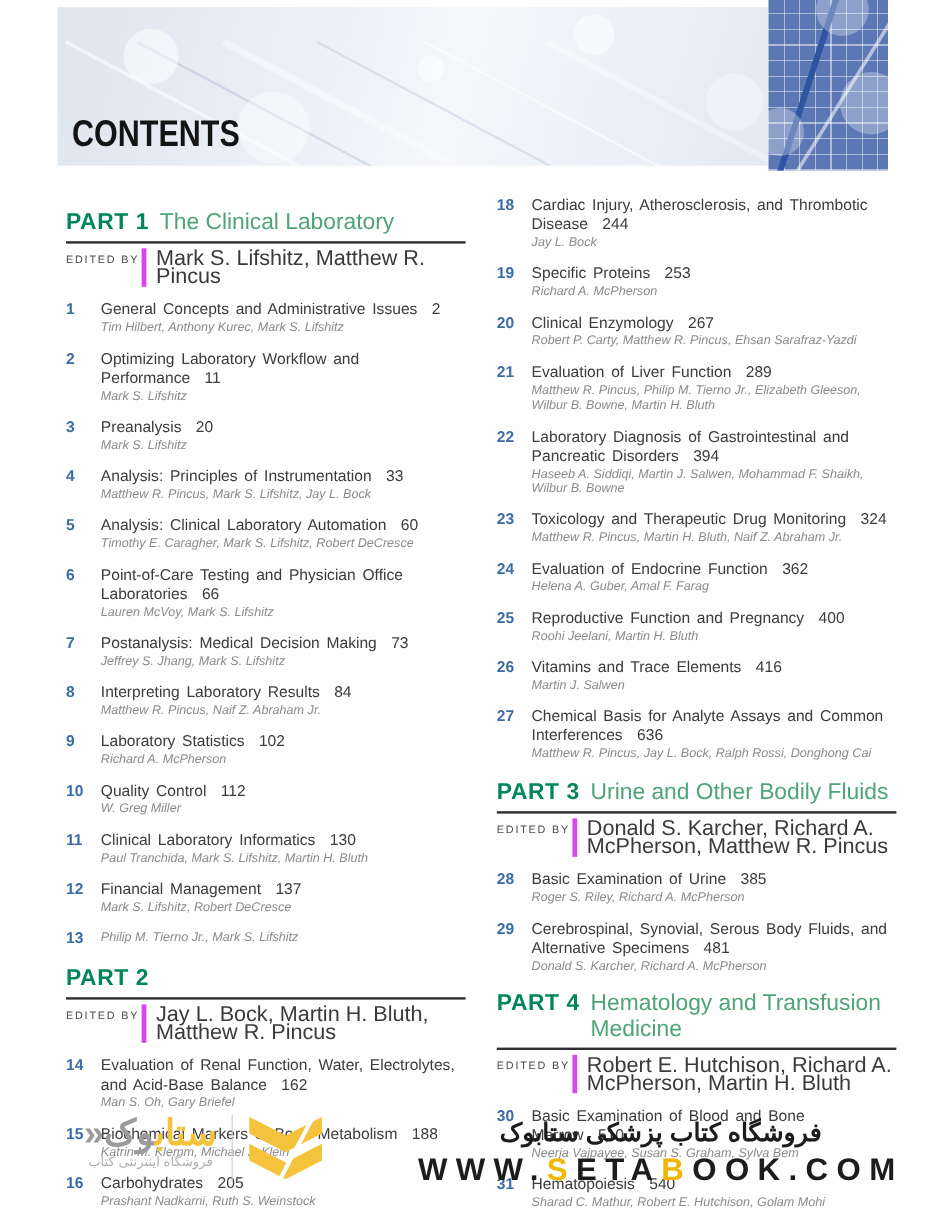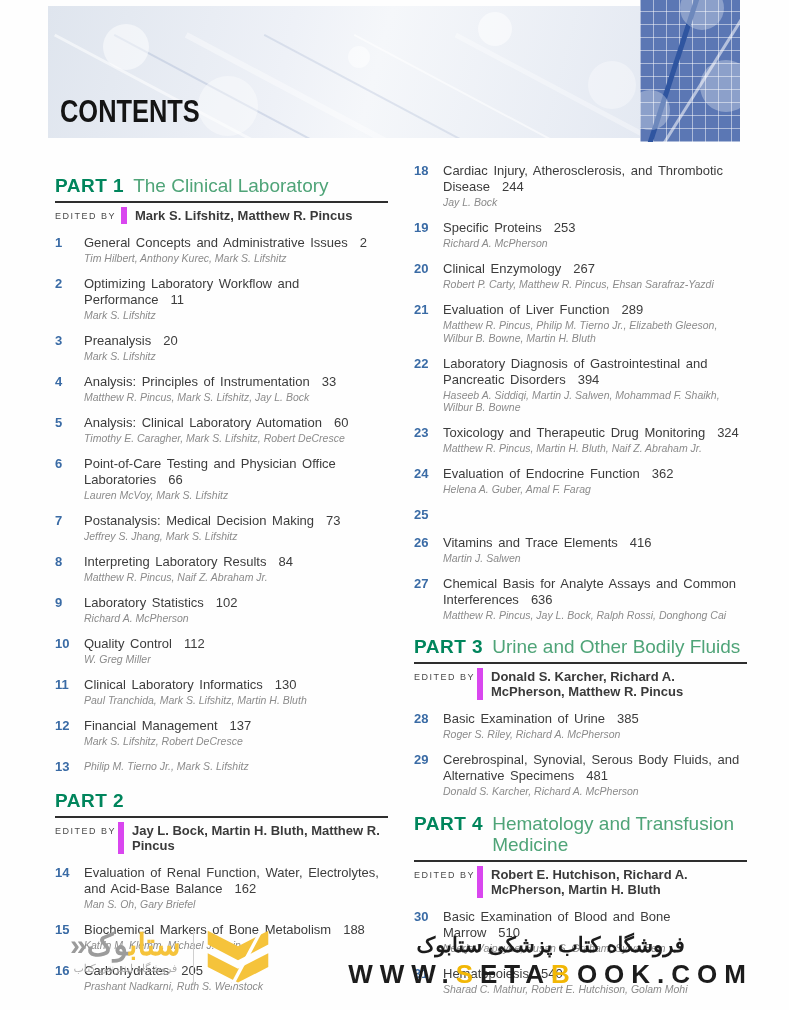--- a/index.html
+++ b/index.html
@@ -66,22 +66,22 @@
   }
   .part-label{font-weight:bold;color:#00855c;letter-spacing:.5px;white-space:nowrap;}
   .part-title{color:#4fa478;}
   .part .rule{border-bottom:2px solid #2e2e2e;margin:5px 0 4px 0;}
   .edited{display:flex;align-items:stretch;}
   .edited-label{
     font-size:9px;letter-spacing:1.5px;color:#4a4a4a;
     padding-top:4px;white-space:nowrap;width:64px;
   }
   .editors{
-    border-left:6px solid #d946ef;padding-left:8px;margin-left:2px;
-    font-size:13px;font-weight:bold;color:#3a3a3a;line-height:15px;
+    border-left:4px solid #d946ef;padding-left:8px;margin-left:2px;
+    font-size:18px;font-weight:normal;color:#3a3a3a;line-height:15px;
     padding-top:1px;padding-bottom:1px;
   }
 
   .chapter{display:flex;margin-bottom:11.5px;}
   .chapter .num{
     width:20px;text-align:left;margin-right:9px;flex:none;
     font-size:13px;font-weight:bold;color:#3a6ba5;line-height:16px;
   }
   .chapter .body{min-width:0;}
   .chapter .title{
@@ -323,20 +323,24 @@
   </div>
       <div class="chapter">
     <span class="num">24</span>
     <div class="body">
       <p class="title"><span>Evaluation of Endocrine Function</span><span class="pg">362</span></p>
       <p class="authors">Helena A. Guber, Amal F. Farag</p>
     </div>
   </div>
       <div class="chapter">
     <span class="num">25</span>
+    <div class="body">
+      <p class="title"><span>Reproductive Function and Pregnancy</span><span class="pg">400</span></p>
+      <p class="authors">Roohi Jeelani, Martin H. Bluth</p>
+    </div>
   </div>
       <div class="chapter">
     <span class="num">26</span>
     <div class="body">
       <p class="title"><span>Vitamins and Trace Elements</span><span class="pg">416</span></p>
       <p class="authors">Martin J. Salwen</p>
     </div>
   </div>
       <div class="chapter">
     <span class="num">27</span>

